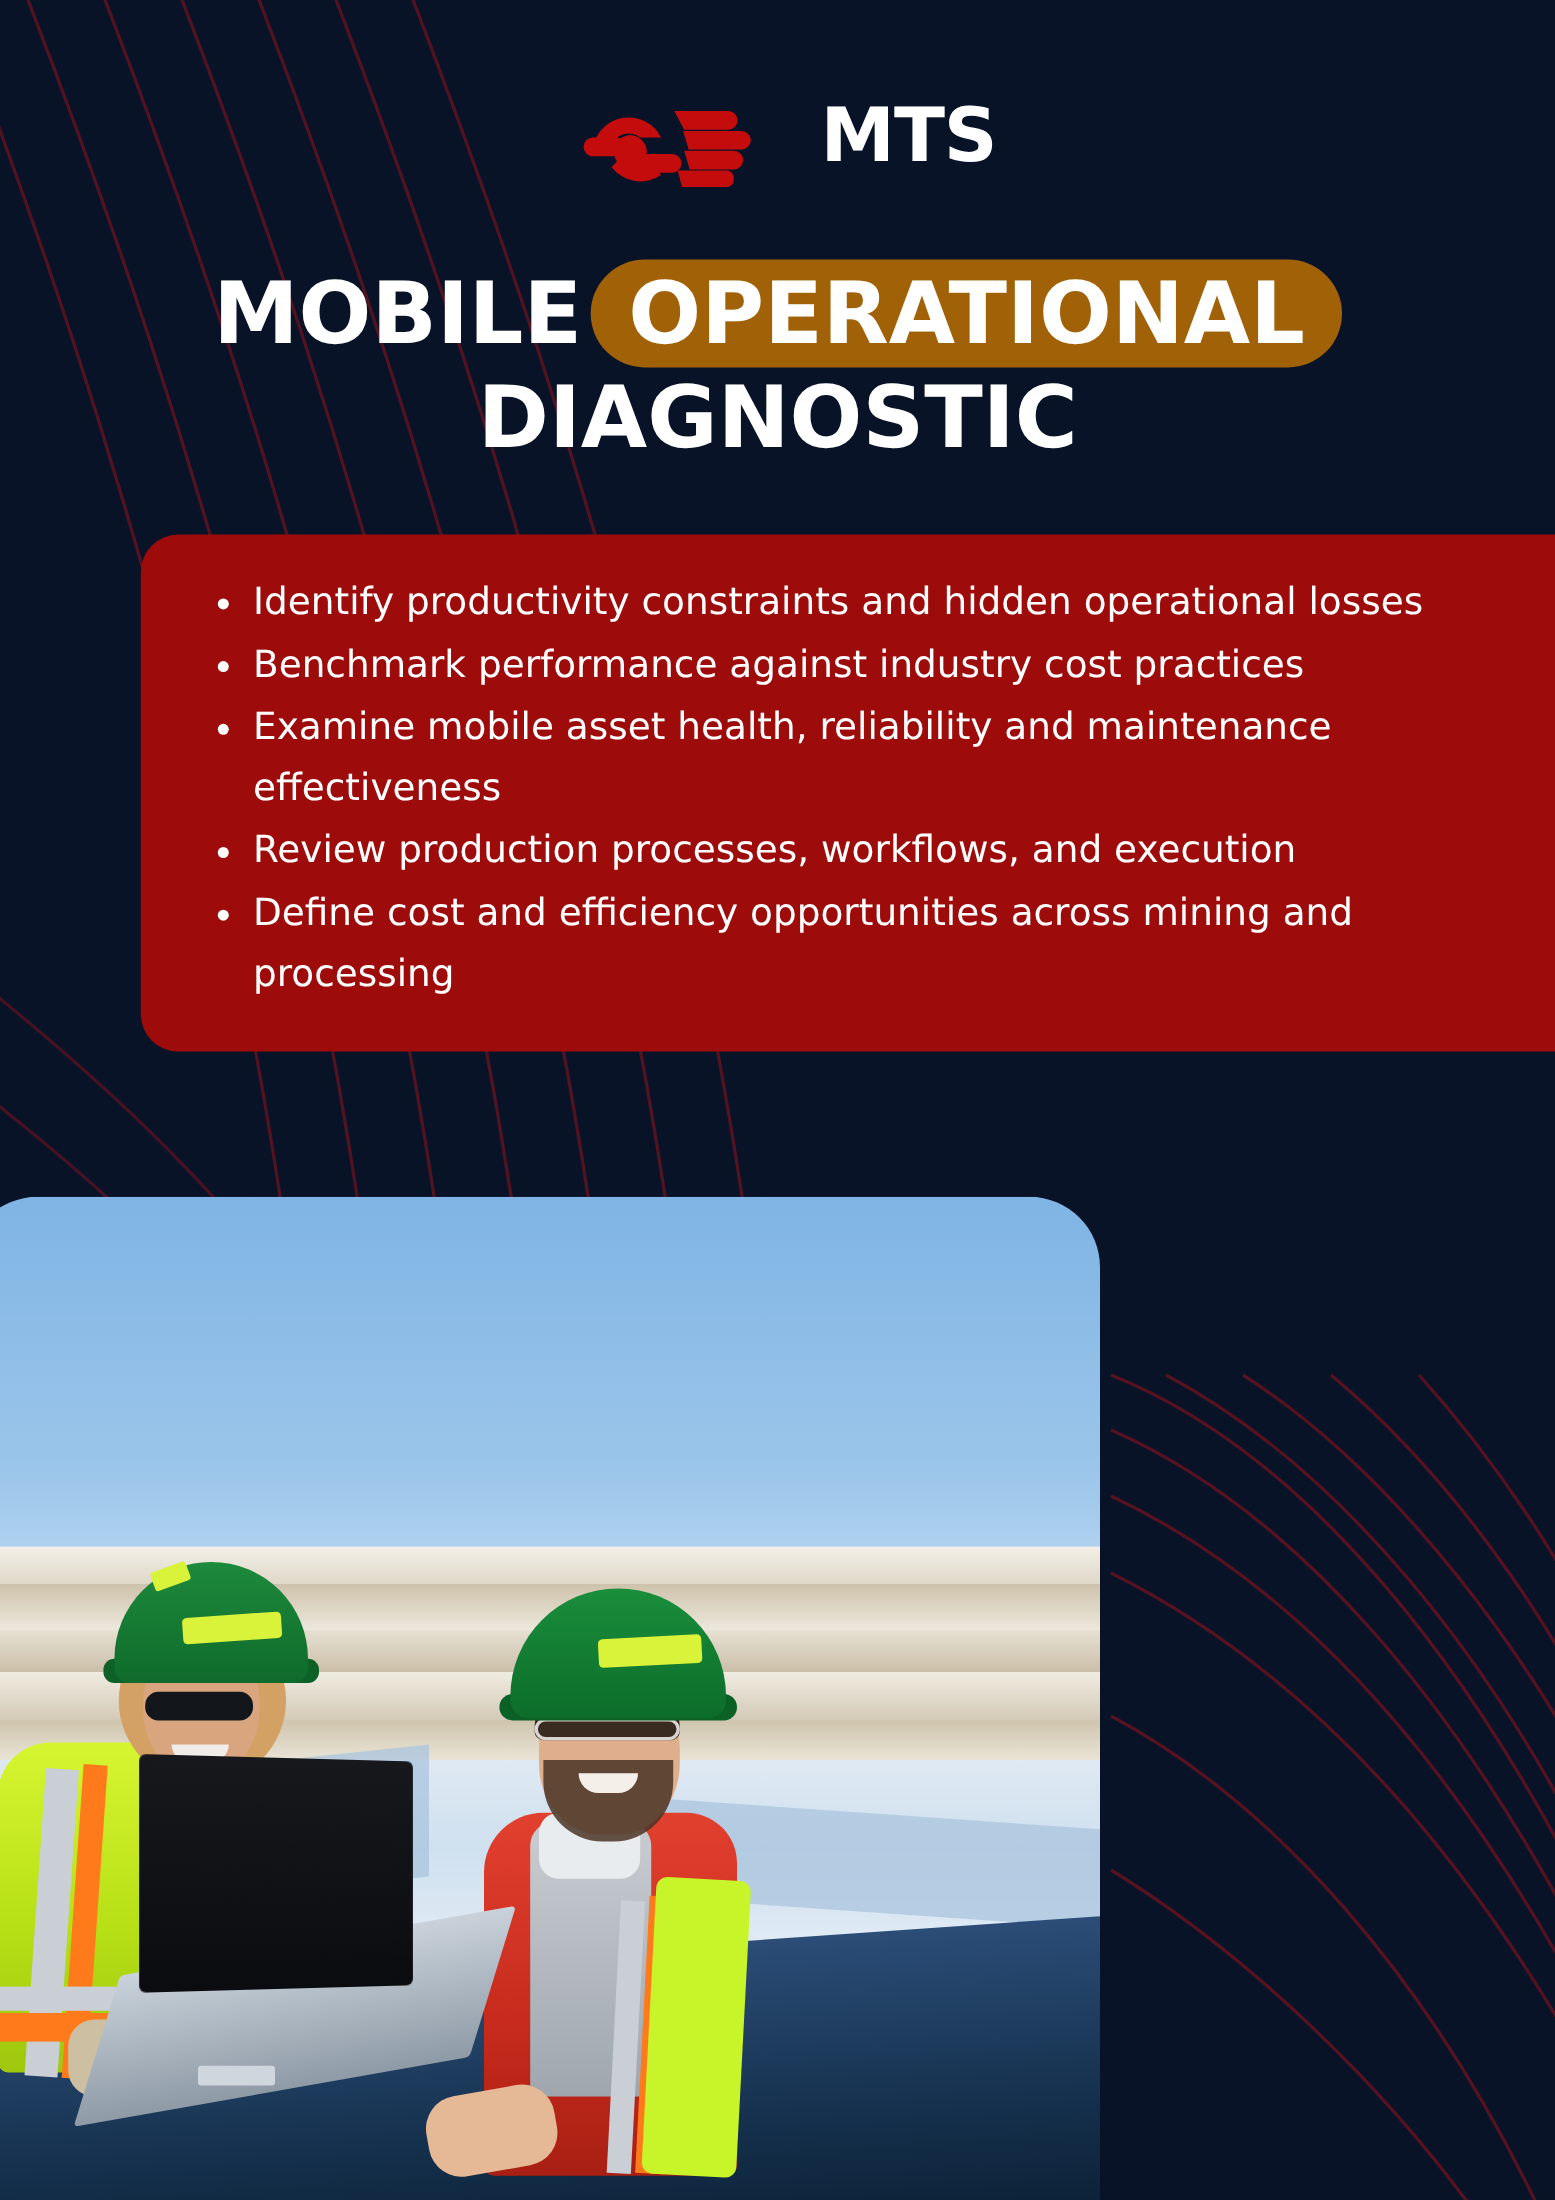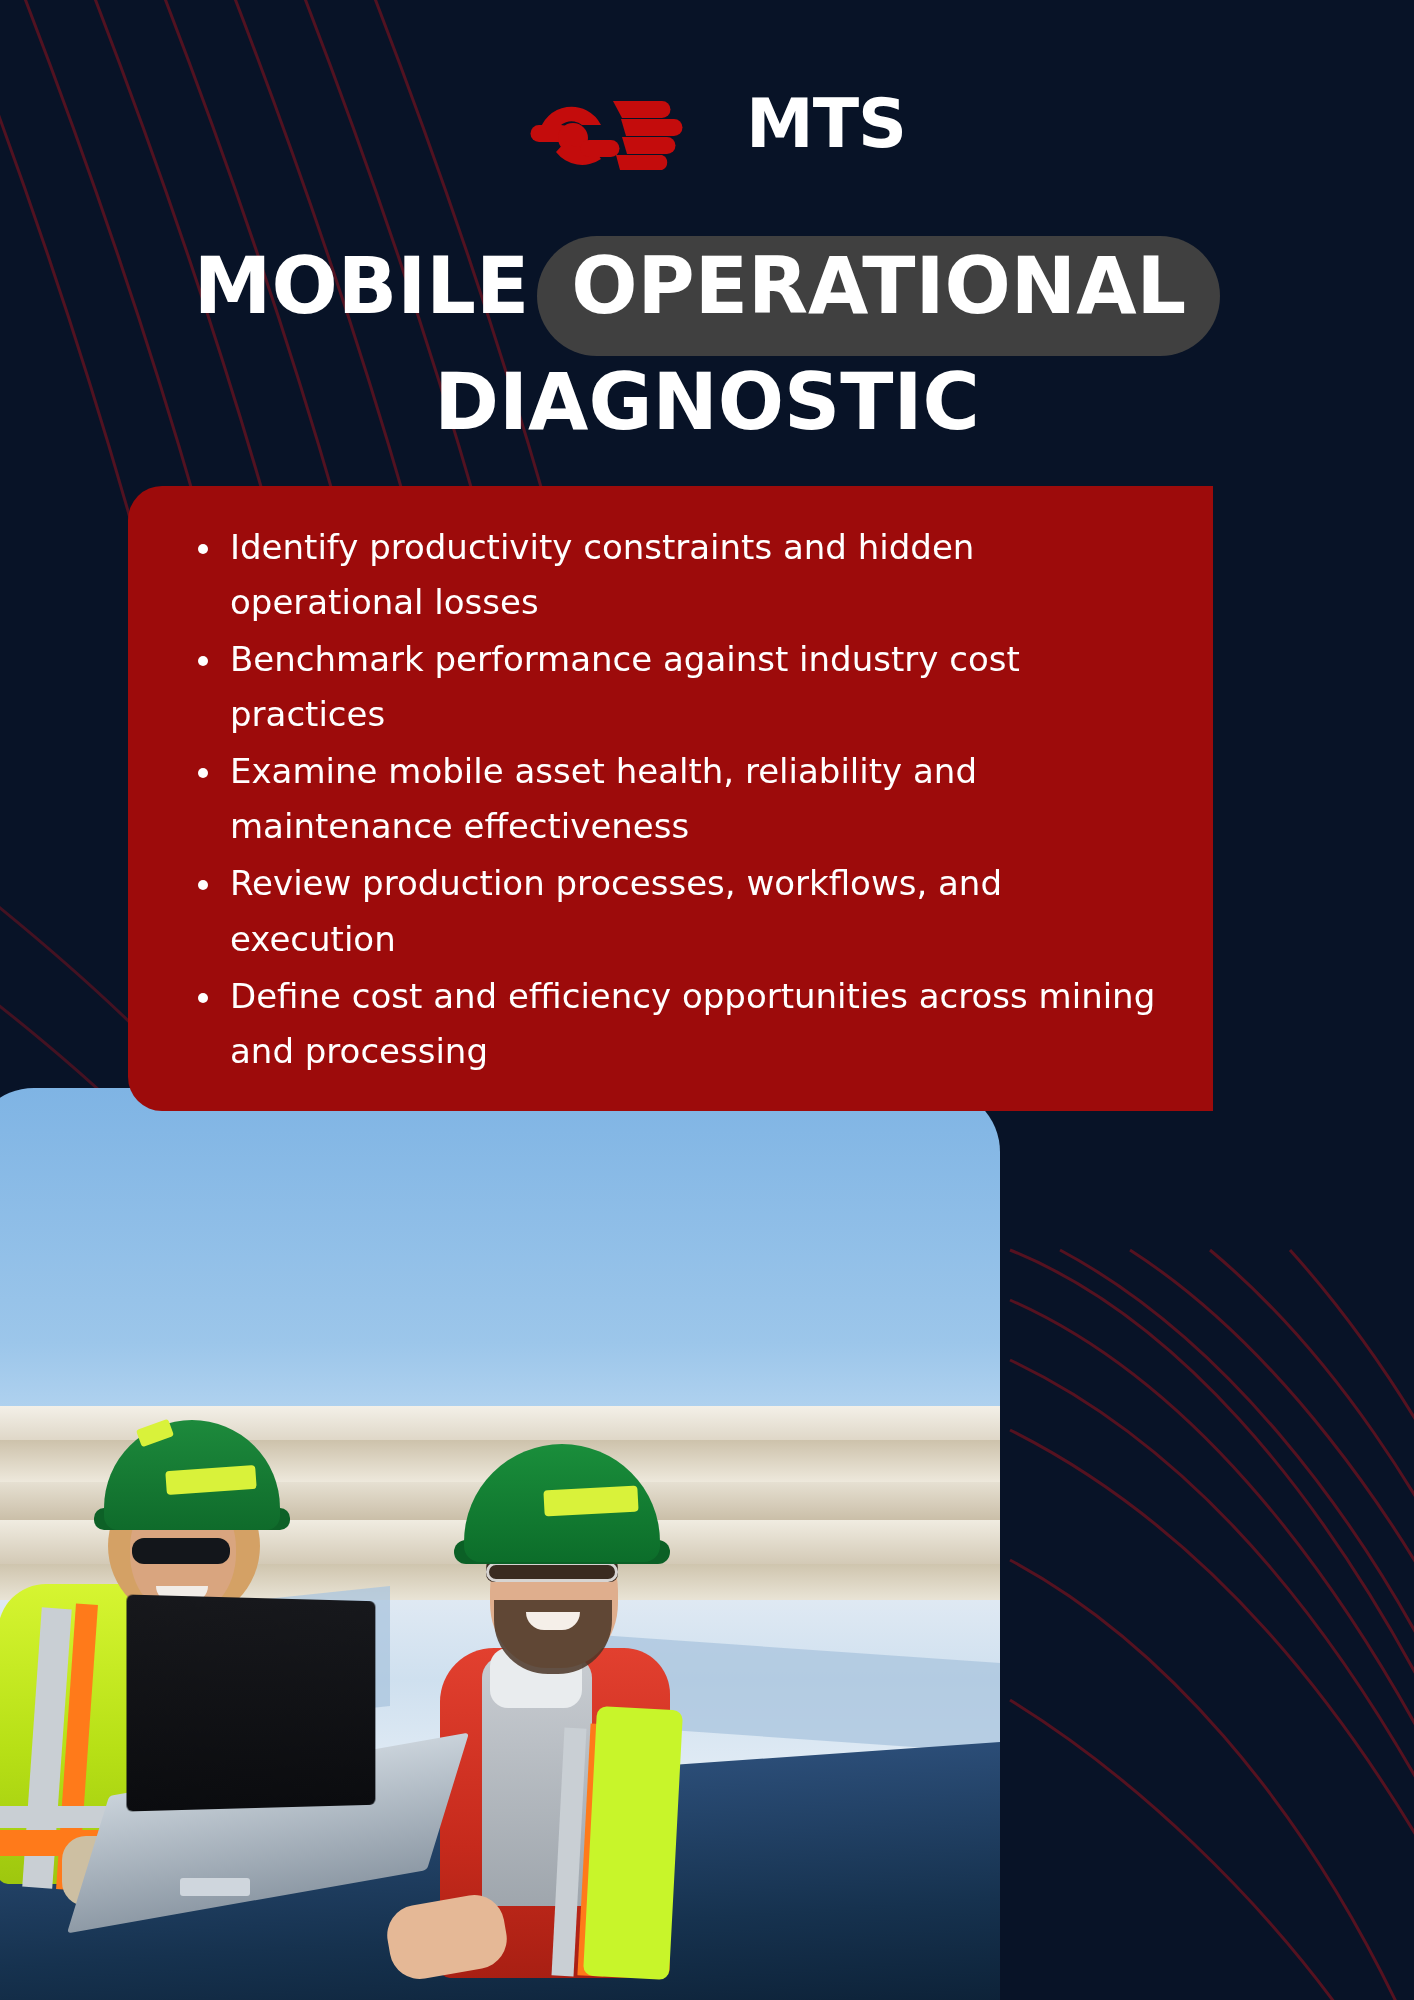--- a/index.html
+++ b/index.html
@@ -258,33 +258,33 @@
     font-family:"DejaVu Sans", sans-serif;
     font-weight:bold;
     font-size:78px;
     line-height:1.18;
     letter-spacing:0px;
     z-index:5;
   }
   .headline .line { display:block; }
   .pill {
     display:inline-block;
-    background:#404040;
+    background:#a16207;
     border-radius:60px;
-    padding:4px 34px 24px 34px;
+    padding:4px 34px 2px 34px;
     margin-left:8px;
   }
 
   
   .bullets {
     position:absolute;
     left:128px;
     top:486px;
-    width:1085px;
-    padding:34px 44px 30px 44px;
+    width:1286px;
+    padding:34px 44px 40px 44px;
     background:#9d0b0b;
     border-radius:34px 0 0 34px;
     z-index:6;
   }
   .bullets ul { list-style:none; }
   .bullets li {
     position:relative;
     color:#ffffff;
     font-size:34px;
     line-height:1.62;

